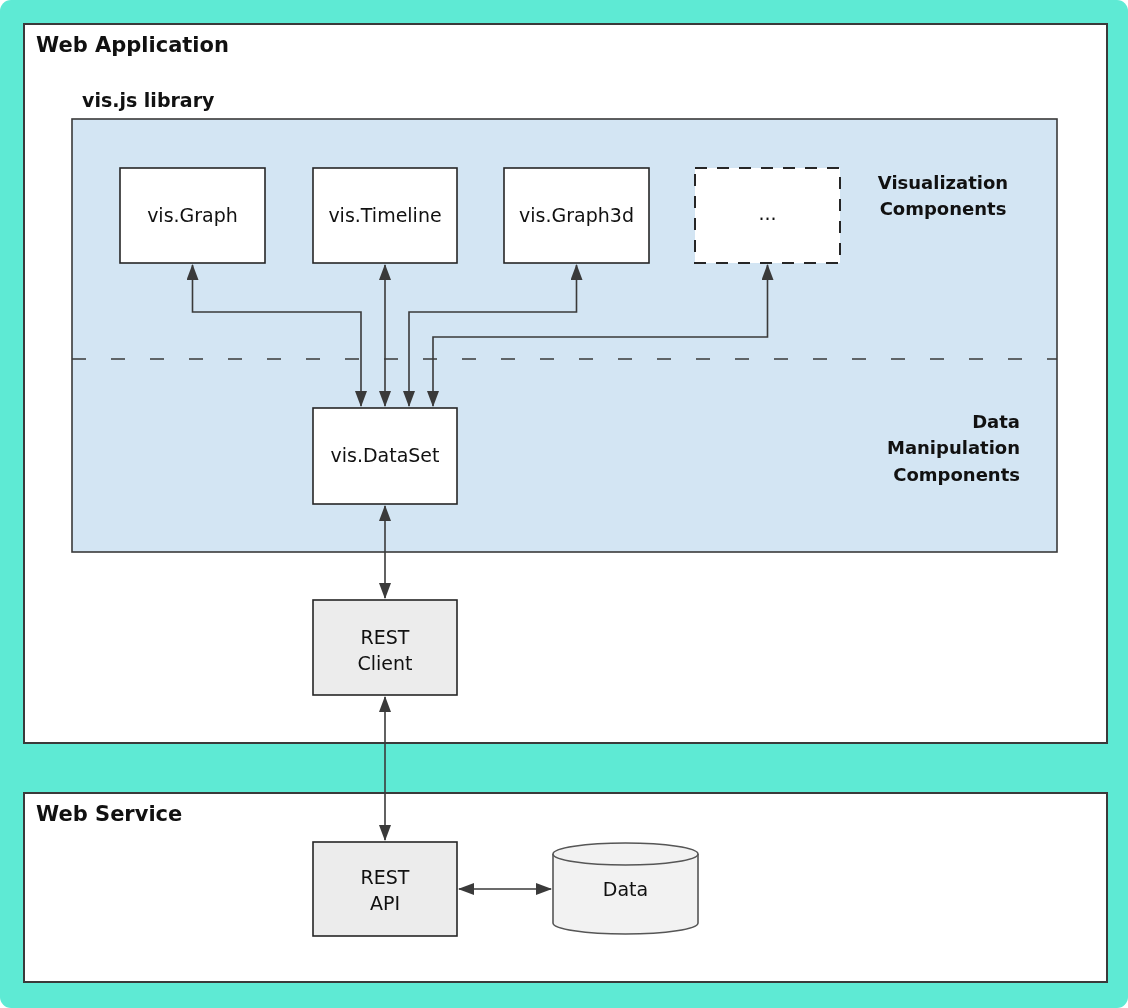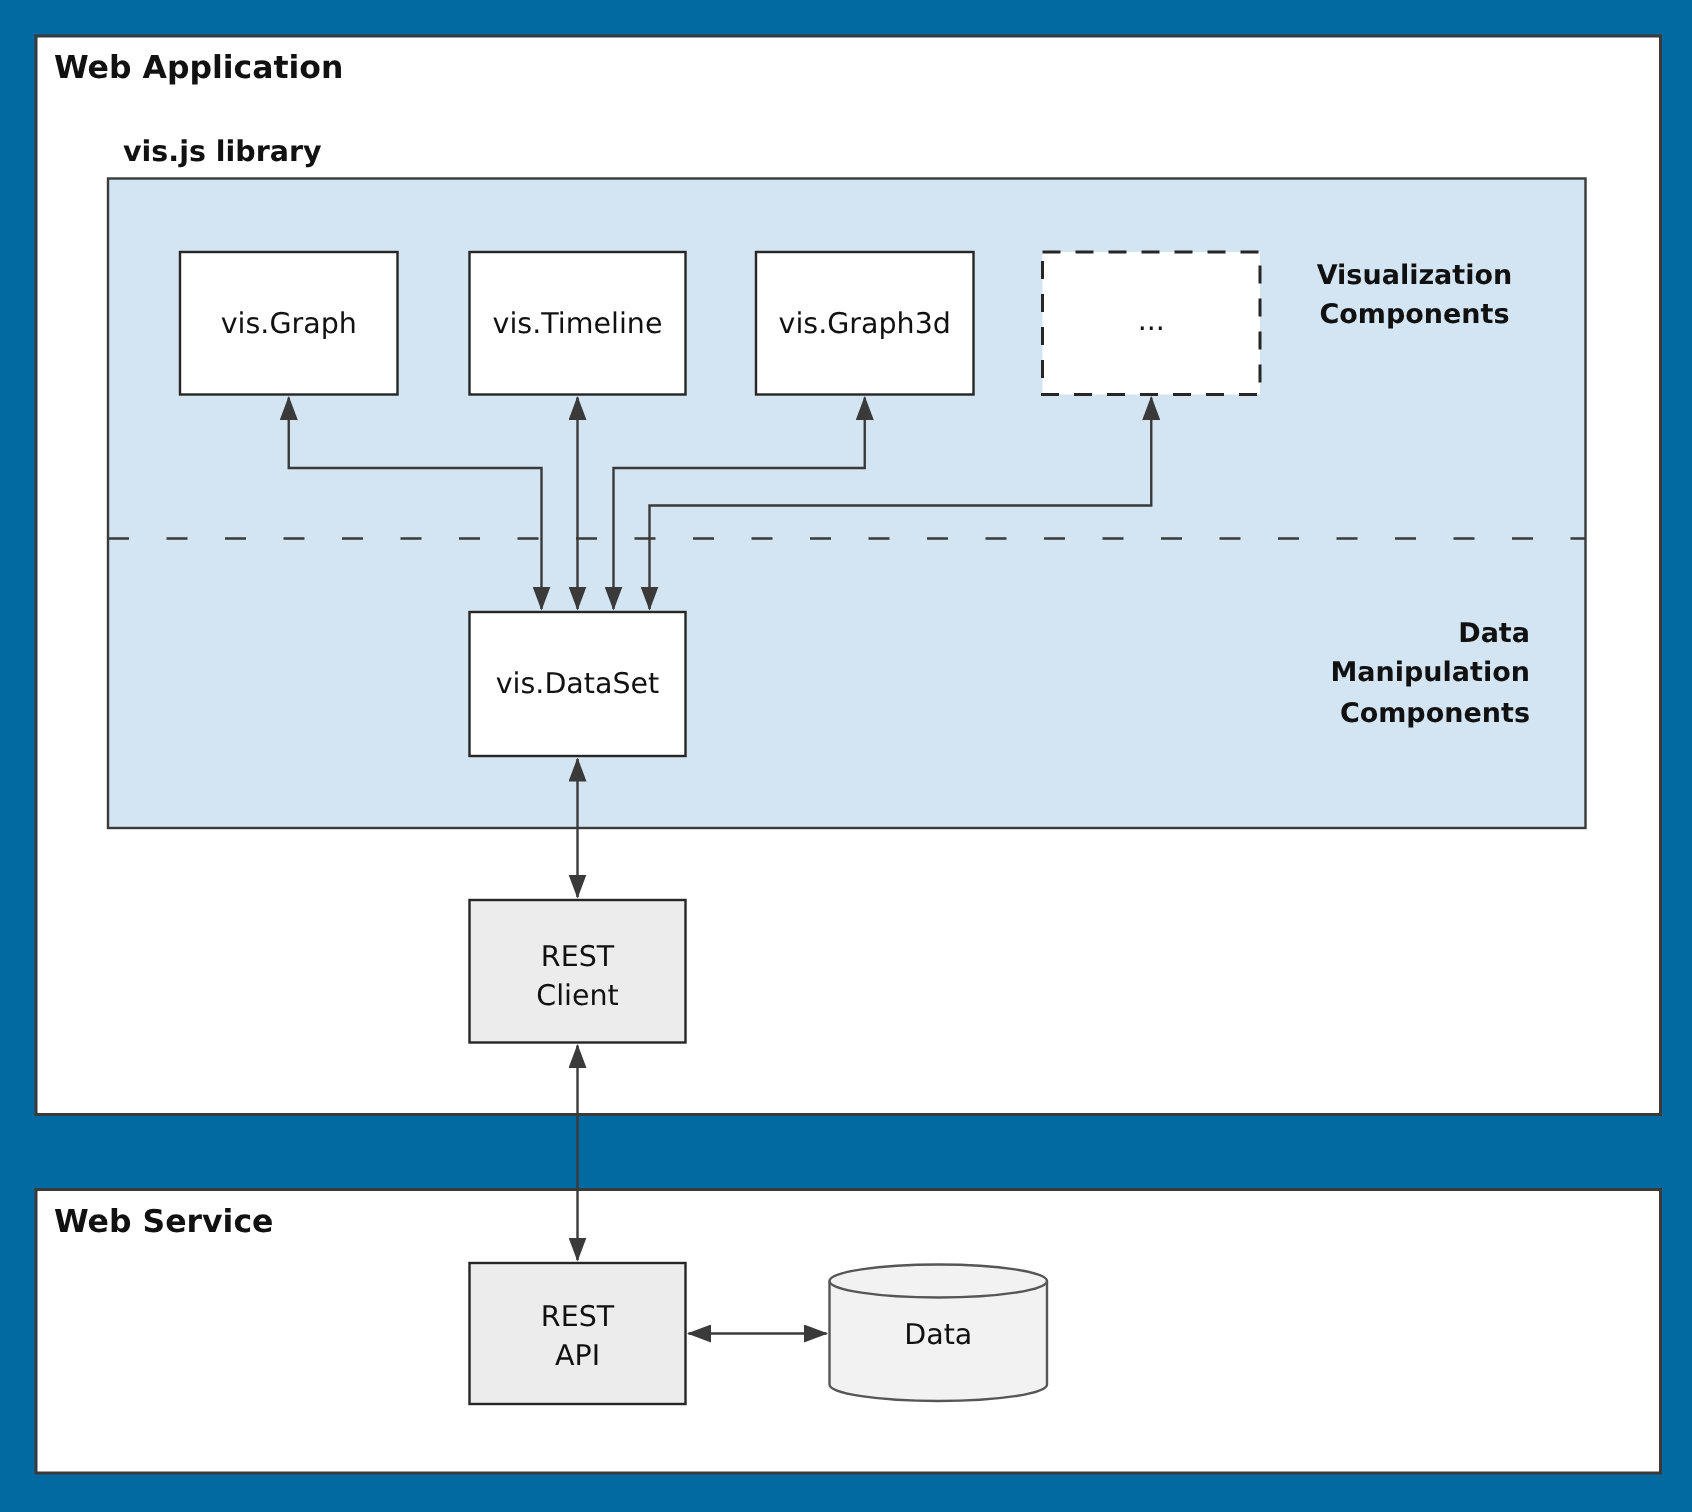--- a/index.html
+++ b/index.html
@@ -4,21 +4,22 @@
 <style>
   html, body {
     margin: 0;
     padding: 0;
     background: #ffffff;
   }
   .page {
     position: relative;
     width: 1128px;
     height: 1008px;
-    background: #0369a1;
+    background: #5eead4;
+    border-radius: 11px;
   }
   svg text {
     font-family: "DejaVu Sans", "Liberation Sans", sans-serif;
     fill: #111111;
   }
   .section-title { font-size: 21px; font-weight: bold; }
   .sub-title     { font-size: 19px; font-weight: bold; }
   .group-label   { font-size: 18px; font-weight: bold; }
   .node-label    { font-size: 19px; }
   .outer-box  { fill: #ffffff; stroke: #3a3a3a; stroke-width: 2; }

